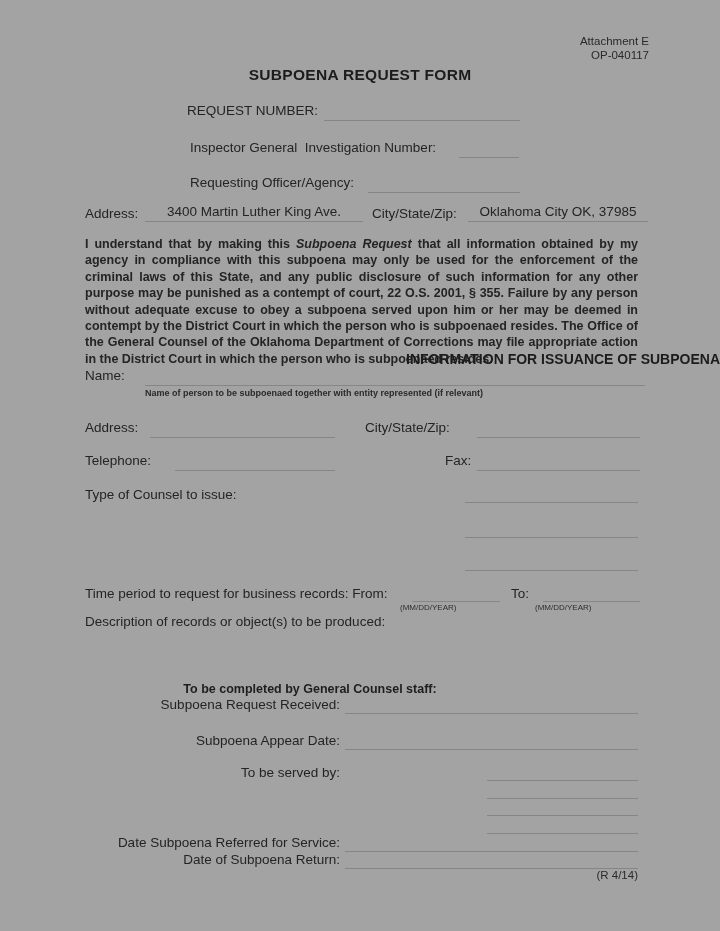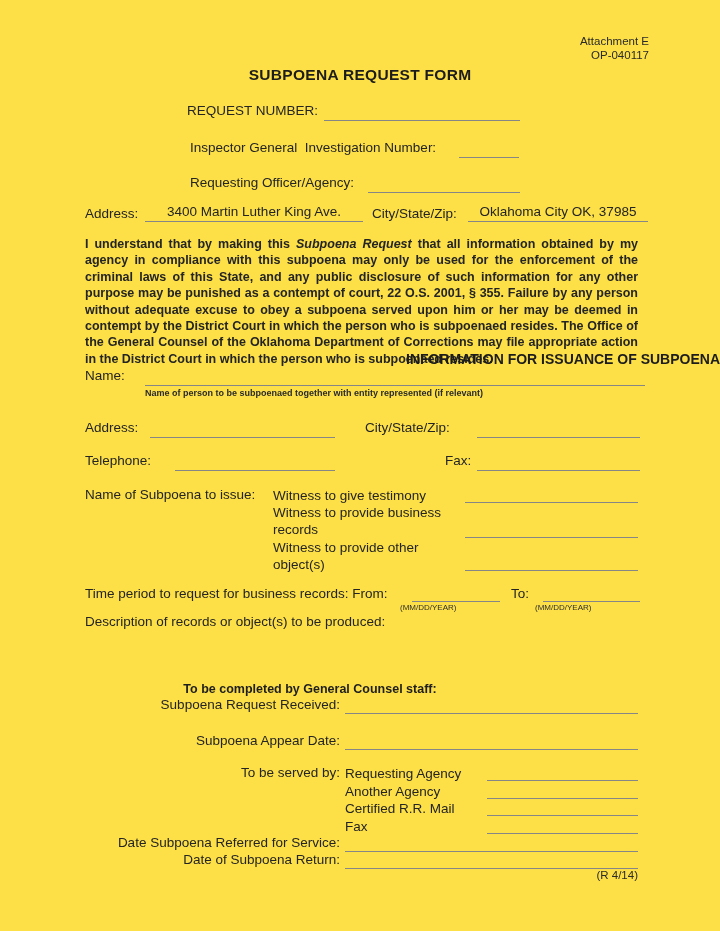--- a/index.html
+++ b/index.html
@@ -1,17 +1,17 @@
 <!DOCTYPE html>
 <html><head>
 <meta charset="utf-8">
 <style>
   html,body { margin:0; padding:0; background:#ffffff; }
   .page {
-    position:relative; width:720px; height:931px; background:#fde047;
+    position:relative; width:720px; height:931px; background:#a3a3a3;
     font-family:"Liberation Sans", sans-serif; color:#212121; overflow:hidden;
   }
   .lbl { position:absolute; font-size:13.5px; white-space:pre; color:#242424; }
   .fl  { position:absolute; height:0; border-top:1.4px solid #868686; }
   .vfield {
     position:absolute; font-size:13.5px; text-align:center; color:#242424;
     border-bottom:1.4px solid #868686; padding-bottom:2px; white-space:pre;
   }
   .attachment {
     position:absolute; top:35px; right:71px; text-align:right;
@@ -88,26 +88,21 @@
   <div class="lbl" style="left:85px;top:420px">Address:</div>
   <div class="fl" style="left:150px;top:437px;width:185px"></div>
   <div class="lbl" style="left:365px;top:420px">City/State/Zip:</div>
   <div class="fl" style="left:477px;top:437px;width:163px"></div>
 
   <div class="lbl" style="left:85px;top:453px">Telephone:</div>
   <div class="fl" style="left:175px;top:470px;width:160px"></div>
   <div class="lbl" style="left:445px;top:453px">Fax:</div>
   <div class="fl" style="left:477px;top:470px;width:163px"></div>
 
-  <div class="lbl" style="left:85px;top:487px">Name of Subpoena to issue:</div>
-  <div class="optcol">
-    <div>Witness to give testimony</div>
-    <div>Witness to provide business records</div>
-    <div>Witness to provide other object(s)</div>
-  </div>
+  <div class="lbl" style="left:85px;top:487px">Type of Counsel to issue:</div>
   <div class="fl" style="left:465px;top:502px;width:173px"></div>
   <div class="fl" style="left:465px;top:537px;width:173px"></div>
   <div class="fl" style="left:465px;top:570px;width:173px"></div>
 
   <div class="lbl" style="left:85px;top:586px">Time period to request for business records: From:</div>
   <div class="fl" style="left:412px;top:601px;width:88px"></div>
   <div class="datehint" style="left:400px;top:603px;width:112px">(MM/DD/YEAR)</div>
   <div class="lbl" style="left:511px;top:586px">To:</div>
   <div class="fl" style="left:543px;top:601px;width:97px"></div>
   <div class="datehint" style="left:535px;top:603px;width:113px">(MM/DD/YEAR)</div>
@@ -116,26 +111,20 @@
 
   <div class="gc-heading">To be completed by General Counsel staff:</div>
 
   <div class="rlbl" style="top:697px">Subpoena Request Received:</div>
   <div class="fl" style="left:345px;top:713px;width:293px"></div>
 
   <div class="rlbl" style="top:733px">Subpoena Appear Date:</div>
   <div class="fl" style="left:345px;top:749px;width:293px"></div>
 
   <div class="rlbl" style="top:765px">To be served by:</div>
-  <div class="servecol">
-    <div>Requesting Agency</div>
-    <div>Another Agency</div>
-    <div>Certified R.R. Mail</div>
-    <div>Fax</div>
-  </div>
   <div class="fl" style="left:487px;top:780px;width:151px"></div>
   <div class="fl" style="left:487px;top:798px;width:151px"></div>
   <div class="fl" style="left:487px;top:815px;width:151px"></div>
   <div class="fl" style="left:487px;top:833px;width:151px"></div>
 
   <div class="rlbl" style="top:835px">Date Subpoena Referred for Service:</div>
   <div class="fl" style="left:345px;top:851px;width:293px"></div>
 
   <div class="rlbl" style="top:852px">Date of Subpoena Return:</div>
   <div class="fl" style="left:345px;top:868px;width:293px"></div>

